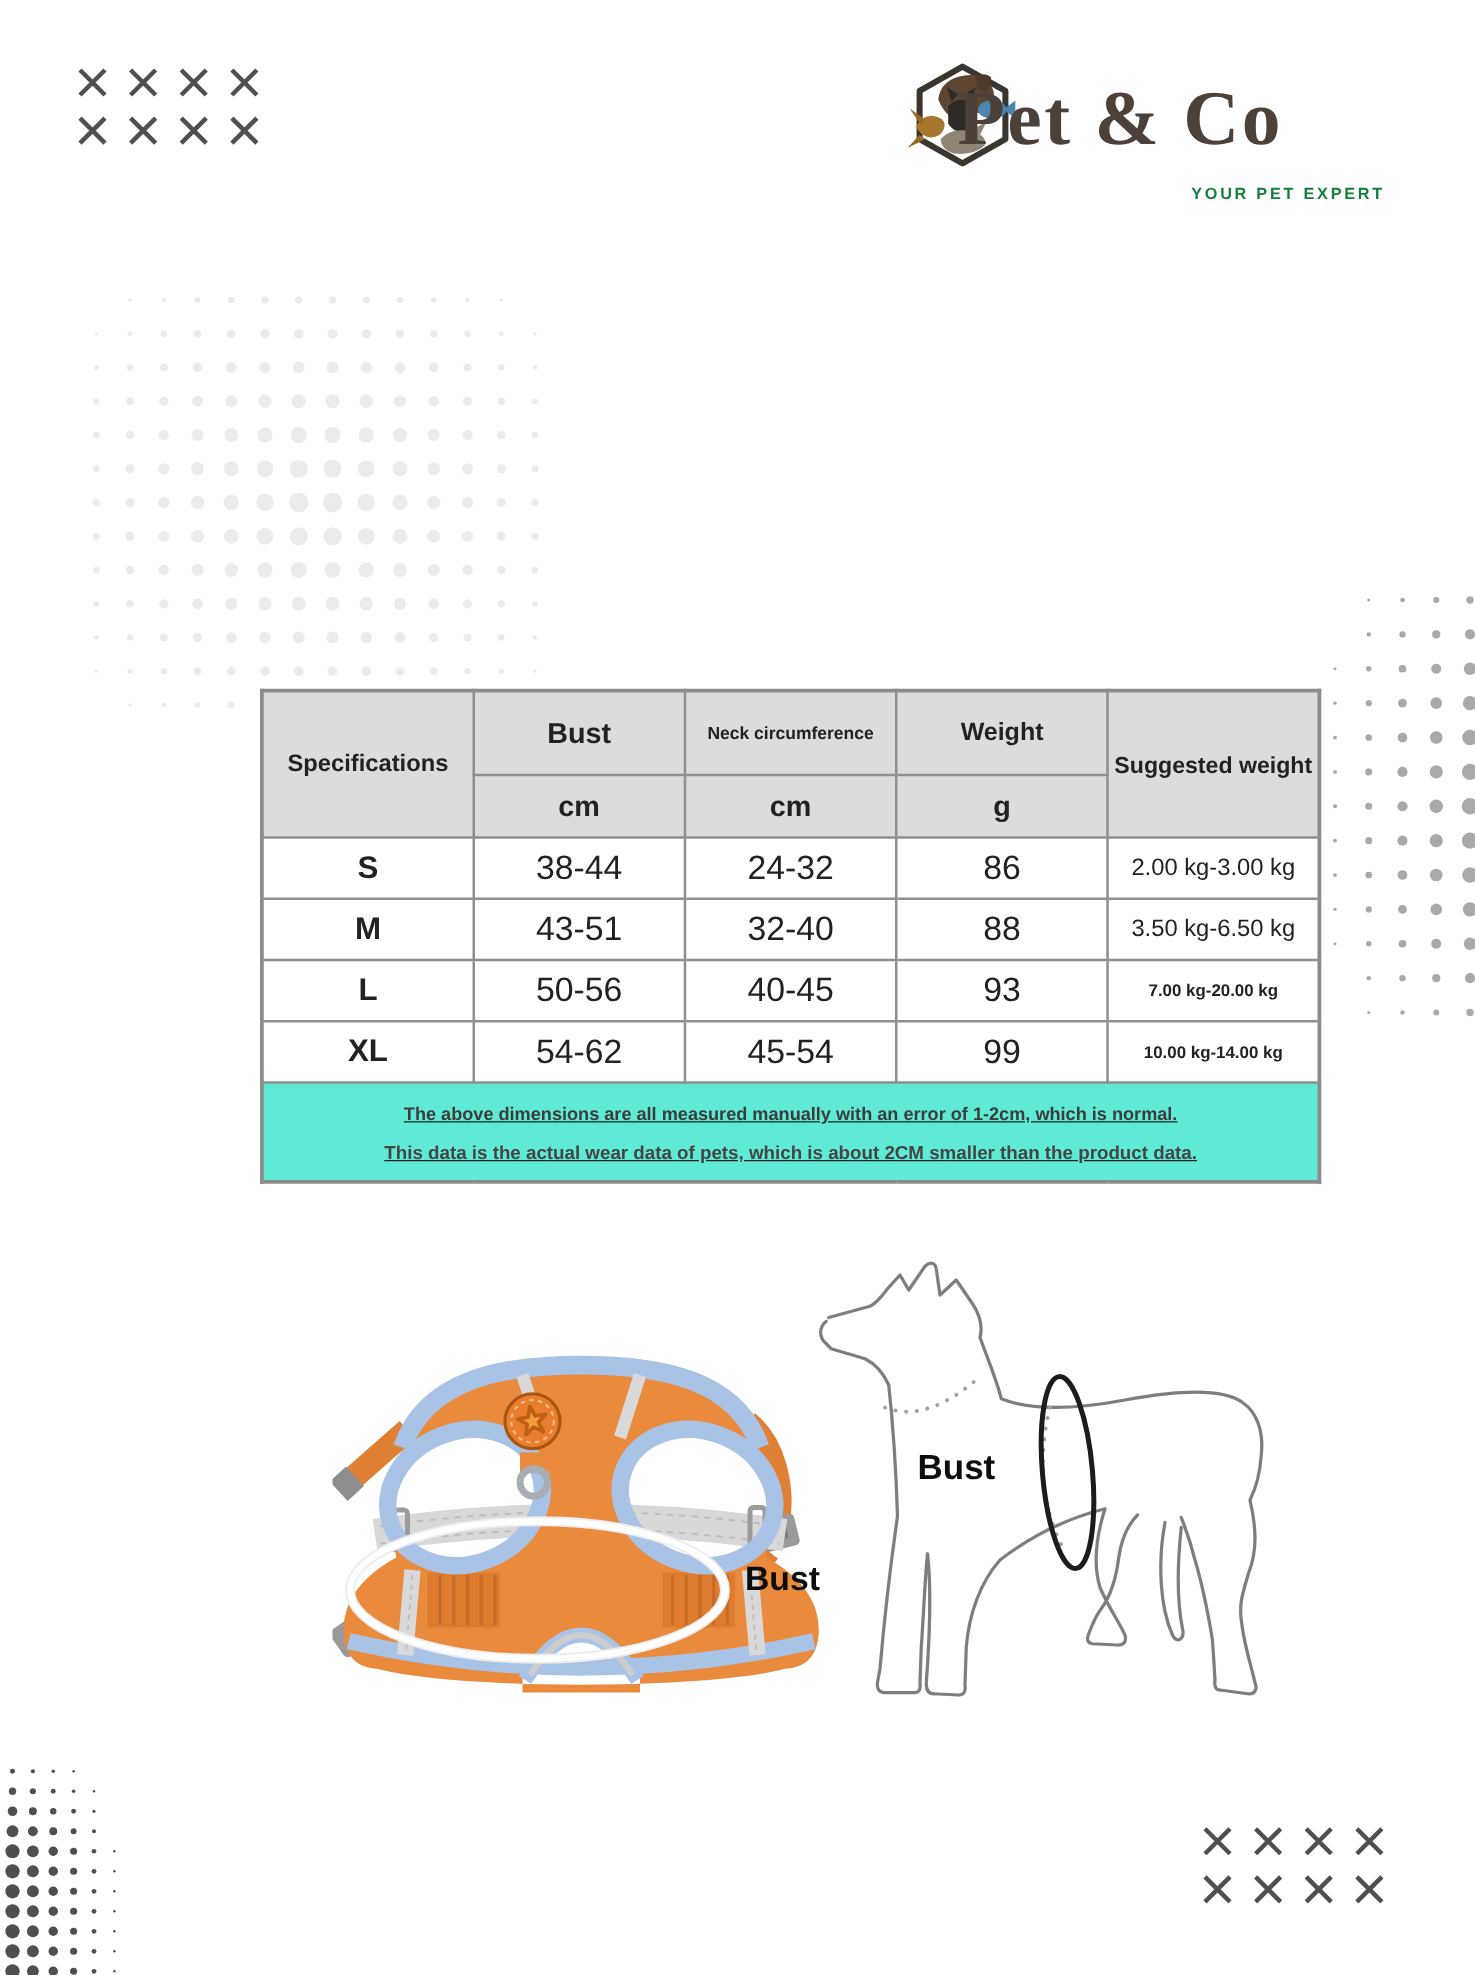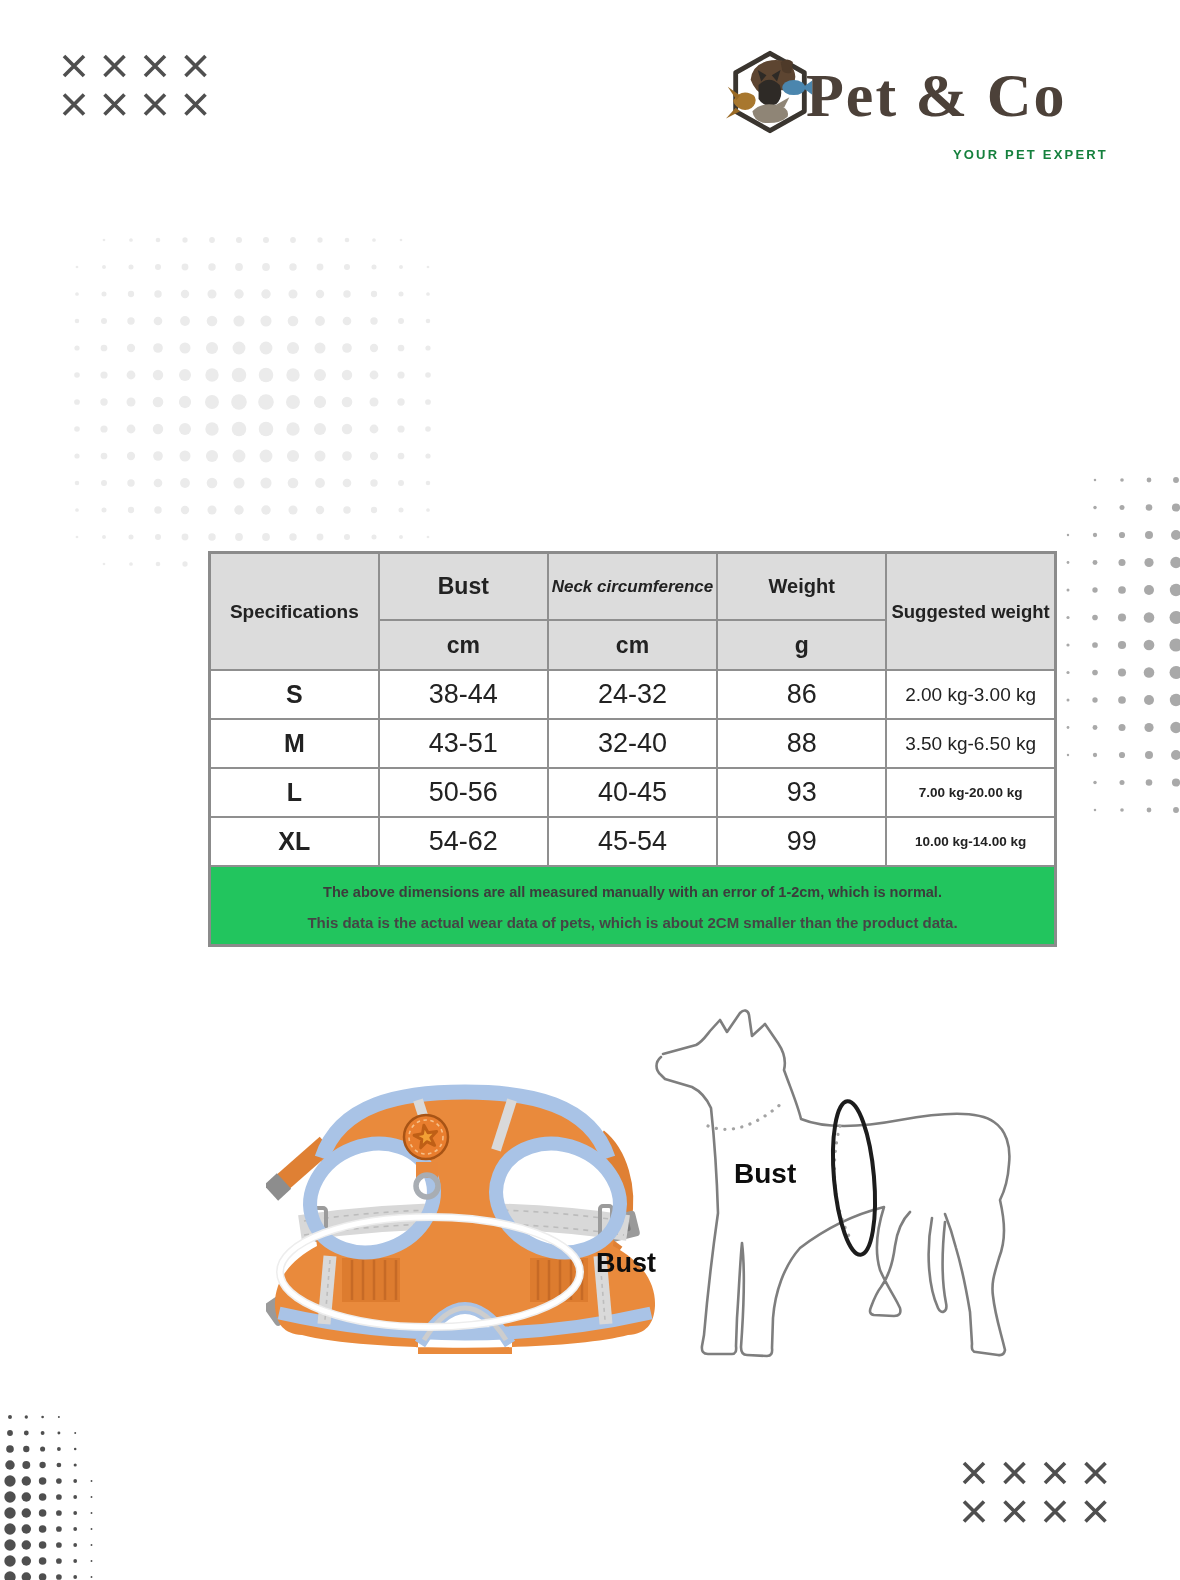--- a/index.html
+++ b/index.html
@@ -1,44 +1,44 @@
 <!DOCTYPE html>
 <html><head>
 <meta charset="utf-8">
 <style>
   html,body{margin:0;padding:0;background:#fff;}
   #canvas{position:relative;width:1180px;height:1580px;background:#ffffff;overflow:hidden;
           margin:0 auto;font-family:"Liberation Sans",sans-serif;}
   .abs{position:absolute;}
 
   
-  #brand-name{left:806px;top:60px;font-family:"Liberation Serif",serif;font-weight:700;
+  #brand-name{left:766px;top:60px;font-family:"Liberation Serif",serif;font-weight:700;
               font-size:62px;color:#4c4139;letter-spacing:2px;white-space:nowrap;}
   #brand-tagline{right:72px;top:110px;font-size:13px;font-weight:700;color:#15803d;
                  letter-spacing:2.2px;white-space:nowrap;margin-top:37px;}
 
   
   #size-table-wrap{left:208px;top:551px;}
   table.size{border-collapse:collapse;width:849px;table-layout:fixed;background:#fff;
              border:3px solid #8b8b8b;}
   table.size td,table.size th{border:2px solid #8f8f8f;text-align:center;vertical-align:middle;
              color:#222;padding:0;}
   table.size col{width:20%;}
   .hdr{background:#dcdcdc;font-weight:700;}
   th.h-spec{font-size:19px;}
   th.h-bust{font-size:23px;height:65px;}
-  th.h-neck{font-size:17px;line-height:1.25;font-style:italic;}
+  th.h-neck{font-size:14px;line-height:1.25;}
   th.h-weight{font-size:20px;}
   th.h-sugg{font-size:18.5px;}
   td.unit{background:#dcdcdc;font-weight:700;font-size:23px;height:48px;color:#2e2e2e;}
   td.sizecell{font-weight:700;font-size:25px;height:47px;color:#1f1f1f;}
   td.num{font-size:27px;color:#3a3a3a;}
   td.sw-lg{font-weight:400;font-size:19px;color:#151515;}
   td.sw-sm{font-weight:700;font-size:13.5px;color:#151515;}
-  td.notes{height:77px;background:#22c55e;}
+  td.notes{height:77px;background:#5eead4;text-decoration:underline;}
   .note1{font-weight:700;font-size:14.5px;color:#3c3c3c;margin:4px 0 0;}
   .note2{font-weight:700;font-size:15px;color:#454545;margin:14px 0 0;}
 
   
   .bust-label{font-weight:700;font-size:27px;color:#0d0d0d;}
   #harness-bust-label{left:596px;top:1248px;}
 
   svg text{font-family:"Liberation Sans",sans-serif;}
 </style>
 </head>

